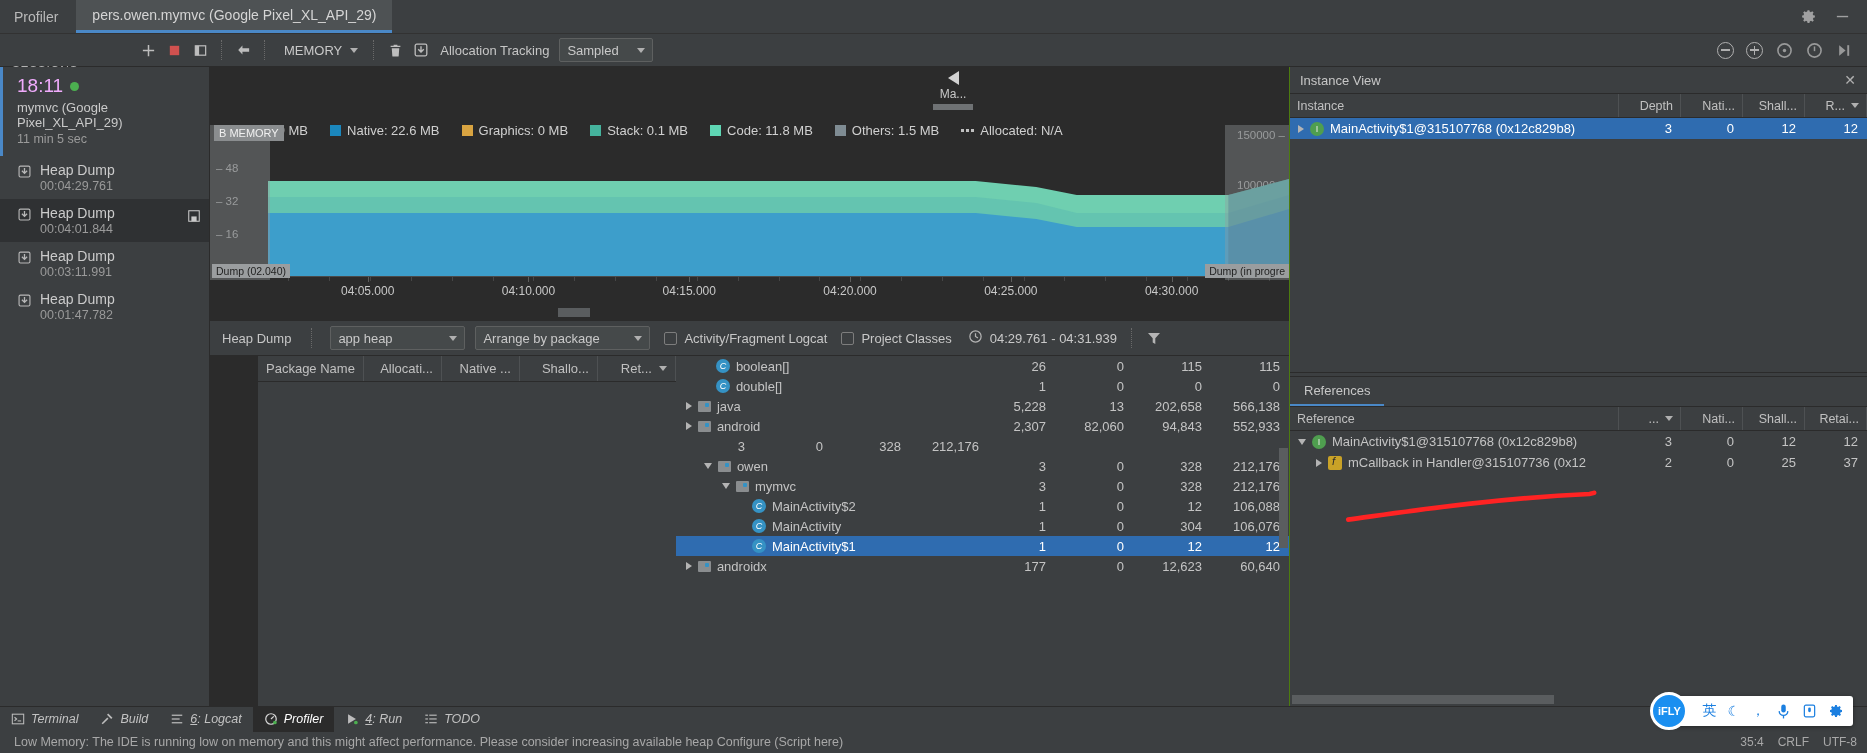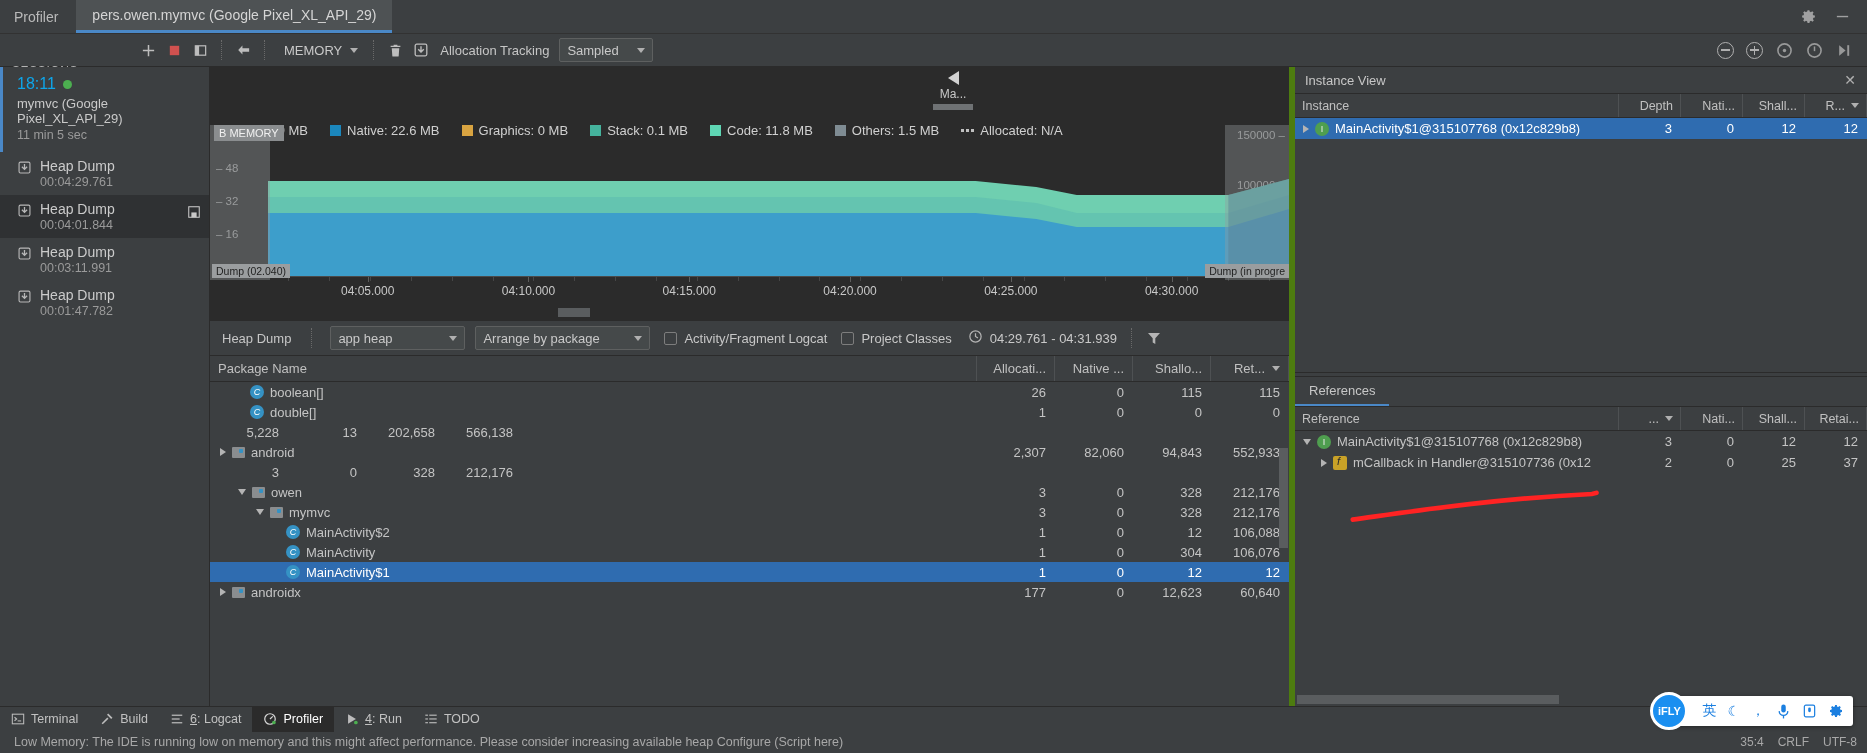--- a/index.html
+++ b/index.html
@@ -52,21 +52,21 @@
 
   
   .body { flex: 1; display: flex; min-height: 0; }
 
   
   .sessions {
     width: 210px; background: #3c3f41; border-right: 1px solid #2b2b2b;
     flex: none; overflow: hidden;
   }
   .session-head { padding: 8px 10px 10px 14px; border-left: 3px solid #4a88c7; }
-  .session-time { font-size: 16px; color: #0ea5e9; display: flex; align-items: center; gap: 7px; }
+  .session-time { font-size: 19px; color: #f0abfc; display: flex; align-items: center; gap: 7px; }
   .green-dot { width: 9px; height: 9px; border-radius: 50%; background: #4caf50; display: inline-block; }
   .session-name { font-size: 13px; color: #cacaca; margin-top: 3px;}
   .session-dur { font-size: 12.5px; color: #9a9a9a; margin-top: 2px;}
   .dump-row {
     display: flex; align-items: flex-start; gap: 8px; padding: 6px 8px 6px 14px;
     border-left: 3px solid transparent; cursor: pointer; position: relative;
   }
   .dump-row.selected { background: #2f3133; }
   .dump-row .dump-txt { flex: 1; }
   .dump-title { font-size: 14px; color: #cbcbcb; }
@@ -124,21 +124,21 @@
   .heap-toolbar {
     height: 36px; flex: none; background: #3c3f41; border-top: 1px solid #2b2b2b;
     display: flex; align-items: center; gap: 6px; padding-left: 12px; border-bottom: 1px solid #2b2b2b;
   }
   .heap-toolbar .lbl { font-size: 13px; color: #c7c7c7; padding-right: 6px; }
   .chk { display: flex; align-items: center; gap: 7px; font-size: 13px; color: #c7c7c7; cursor: pointer; margin-left: 8px;}
   .chkbox { width: 13px; height: 13px; border: 1px solid #7d7d7d; background: #3c3f41; border-radius: 2px;}
   .range { display: flex; align-items: center; gap: 7px; margin-left: 10px; font-size: 13px; color: #c9c9c9; }
 
   
-  .heap-table { flex: 1; min-height: 0; display: flex; flex-direction: column; background: #3c3f41; position: relative;}
+  .heap-table { flex: 1; min-height: 0; display: flex; background: #3c3f41; position: relative; margin-left: 48px;}
   .hdr-row { display: flex; height: 26px; background: #3c3f41; border-bottom: 1px solid #2b2b2b; flex: none; }
   .hdr-cell {
     font-size: 13px; color: #c0c0c0; display: flex; align-items: center; padding: 0 8px;
     border-right: 1px solid #4e5153; cursor: pointer;
   }
   .c-name { flex: 1; min-width: 0; }
   .c-num { width: 78px; justify-content: flex-end; }
   .rows { flex: 1; overflow: hidden; }
   .row { display: flex; height: 20px; align-items: center; font-size: 13px; color: #c4c4c4; }
   .row.selected { background: #2f6cb0; color: #ffffff; }
@@ -152,21 +152,21 @@
   .fico { width: 14px; height: 14px; border-radius: 2px; background: #c9a227; flex: none; position: relative;}
   .fico::after { content: "f"; position:absolute; left:4px; top:-1px; font-size:11px; color:#2b2b2b; font-style: italic;}
   .iico { width: 14px; height: 14px; border-radius: 50%; background: #4f9e4f; color: #eaeaea; font-size: 9px;
           display: flex; align-items: center; justify-content: center; flex: none; }
   .pkgico { width: 13px; height: 11px; background: #8a8d8f; border-radius: 1px; flex: none; position: relative;}
   .pkgico::after{content:"";position:absolute;right:2px;top:2px;width:4px;height:4px;background:#3592c4;border-radius:1px;}
   .vscroll { position: absolute; right: 1px; top: 26px; bottom: 0; width: 9px; }
   .vscroll .thumb { position: absolute; top: 66px; height: 100px; width: 9px; background: #5a5d5f; }
 
   
-  .right { width: 578px; flex: none; display: flex; flex-direction: column; background: #3c3f41; border-left: 6px solid #4d7c0f;}
+  .right { width: 578px; flex: none; display: flex; flex-direction: column; background: #3c3f41; border-left: 1px solid #4d7c0f;}
   .panel-title {
     height: 27px; display: flex; align-items: center; padding: 0 8px 0 10px;
     font-size: 13px; color: #c7c7c7; border-bottom: 1px solid #2b2b2b; background: #3c3f41;
   }
   .panel-title .x { margin-left: auto; cursor: pointer; color: #b0b0b0; font-size: 14px; padding: 0 3px;}
   .tabbar { height: 30px; display: flex; align-items: stretch; border-bottom: 1px solid #2b2b2b;}
   .tabbar .tab { display: flex; align-items: center; padding: 0 14px; font-size: 13px; color: #c7c7c7;
                  border-bottom: 2px solid transparent; cursor: pointer;}
   .tabbar .tab.active { border-bottom-color: #4a88c7; }
   .rtable { display: flex; flex-direction: column; }
@@ -181,21 +181,21 @@
   .ref-body { position: relative; flex: 1; }
   .instance-body { flex: 1; }
   .split { height: 5px; background: #3c3f41; border-top: 1px solid #2b2b2b; border-bottom: 1px solid #2b2b2b;}
   .rscroll { position: absolute; left: 0; right: 0; bottom: 2px; height: 9px; }
   .rscroll .thumb { position: absolute; left: 2px; width: 262px; height: 9px; background: #5a5d5f; }
   .annot { position: absolute; pointer-events: none; left: 0; top: 0; width: 100%; height: 100%; }
 
   
   .bottombar {
     height: 25px; flex: none; background: #3c3f41; border-top: 1px solid #2b2b2b;
-    display: flex; align-items: center; gap: 0; font-size: 12.5px; color: #c2c2c2; position: relative;
+    display: flex; align-items: center; gap: 0; font-size: 12.5px; color: #c2c2c2; position: relative; font-style: italic;
   }
   .bb-item { display: flex; align-items: center; gap: 6px; padding: 0 11px; height: 25px; cursor: pointer;}
   .bb-item.active { background: #2b2b2b; color: #ffffff; }
   .bb-item u { text-decoration: underline; }
   .statusline { height: 22px; flex: none; background: #3c3f41; display: flex; align-items: center;
                 font-size: 12.5px; color: #a8a8a8; padding-left: 14px; overflow: hidden;}
   .status-right { margin-left: auto; padding-right: 10px; color: #a8a8a8; font-size: 12px; display:flex; gap:14px;}
 
   
   .ime {
@@ -534,20 +534,25 @@
                 <span class="tri hidden"></span>
                 <span class="cico">C</span>
                 <span>double[]</span>
               </div>
               <div class="num">1</div>
               <div class="num">0</div>
               <div class="num">0</div>
               <div class="num">0</div>
             </div>
             <div class="row">
+              <div class="name" style="padding-left: 10px;">
+                <span class="tri"></span>
+                <span class="pkgico"></span>
+                <span>java</span>
+              </div>
               <div class="num">5,228</div>
               <div class="num">13</div>
               <div class="num">202,658</div>
               <div class="num">566,138</div>
             </div>
             <div class="row">
               <div class="name" style="padding-left: 10px;">
                 <span class="tri"></span>
                 <span class="pkgico"></span>
                 <span>android</span>

